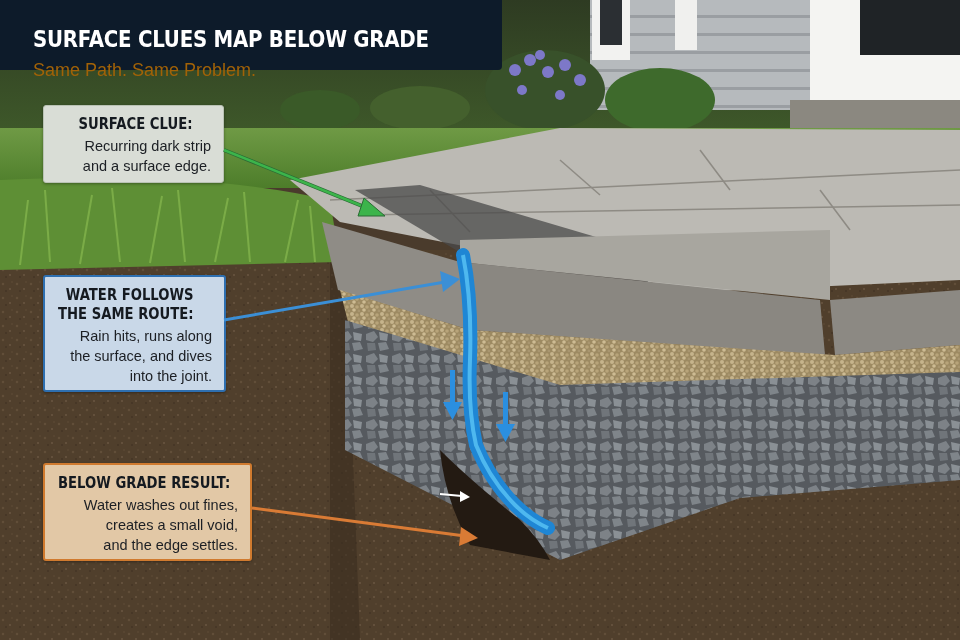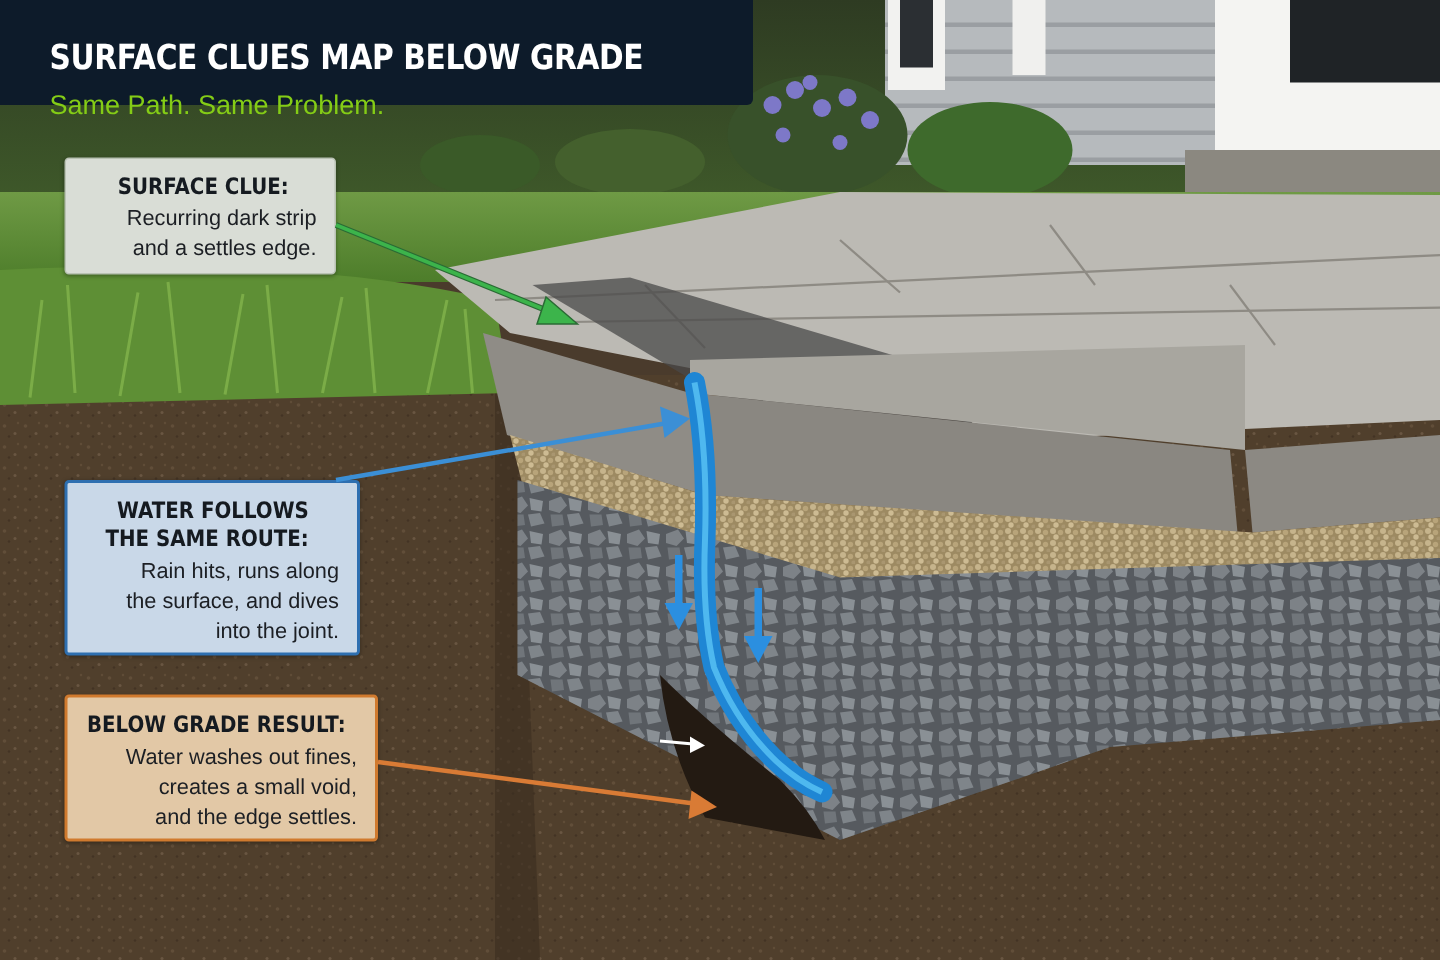--- a/index.html
+++ b/index.html
@@ -13,43 +13,43 @@
     background: #0d1b2a; border-bottom-right-radius: 4px;
     box-sizing: border-box; padding: 25px 0 0 33px;
   }
   .title-main {
     font-family: "DejaVu Sans", sans-serif; font-weight: bold;
     font-size: 23px; letter-spacing: -0.3px; color: #ffffff; line-height: 28px;
     transform: scaleX(0.86); transform-origin: left center; white-space: nowrap;
   }
   .title-sub {
     font-family: "Liberation Sans", sans-serif; font-size: 18px;
-    color: #84cc16; margin-top: 6px; line-height: 22px;
+    color: #a16207; margin-top: 6px; line-height: 22px;
   }
 
   
   .callout {
     position: absolute; box-sizing: border-box; border-radius: 3px;
     padding: 9px 12px 8px 13px;
     box-shadow: 0 1px 3px rgba(0,0,0,0.35);
     text-align: right;
   }
   .callout-title {
     font-family: "DejaVu Sans", sans-serif; font-weight: bold;
     font-size: 15px; line-height: 19px; color: #151a20;
     transform: scaleX(0.88); transform-origin: left center; white-space: nowrap;
   }
   .callout-body {
     font-family: "Liberation Sans", sans-serif; font-size: 14.5px;
     line-height: 20px; color: #1c1f24; margin-top: 2px; white-space: pre-line;
   }
   .c-surface { left: 43px; top: 105px; width: 181px; height: 78px;
     background: #d9ddd6; border: 1px solid #b9c2b4; }
-  .c-water { left: 43px; top: 275px; width: 197px; height: 117px;
-    background: #c9d8e8; border: 2px solid #2e6fb0; margin-top: 45px; }
+  .c-water { left: 43px; top: 275px; width: 183px; height: 117px;
+    background: #c9d8e8; border: 2px solid #2e6fb0; }
   .c-below { left: 43px; top: 463px; width: 209px; height: 98px;
     background: #e2c8a6; border: 2px solid #d07a2e; }
 
   .void-label {
     position: absolute; left: 342px; top: 467px;
     font-family: "Liberation Sans", sans-serif; font-size: 13.5px; line-height: 17px;
     color: #ffffff; text-shadow: 0 1px 2px rgba(0,0,0,0.7);
   }
   .void-label b { font-family: "DejaVu Sans", sans-serif; font-weight: bold; font-size: 12.5px; }
 
@@ -188,21 +188,21 @@
   </svg>
 
   <div class="title-banner">
     <div class="title-main">SURFACE CLUES MAP BELOW GRADE</div>
     <div class="title-sub">Same Path. Same Problem.</div>
   </div>
 
   <div class="callout c-surface">
     <div class="callout-title">SURFACE CLUE:</div>
     <div class="callout-body">Recurring dark strip
-and a settles edge.</div>
+and a surface edge.</div>
   </div>
 
   <div class="callout c-water">
     <div class="callout-title">WATER FOLLOWS</div>
     <div class="callout-title">THE SAME ROUTE:</div>
     <div class="callout-body">Rain hits, runs along
 the surface, and dives
 into the joint.</div>
   </div>
 

